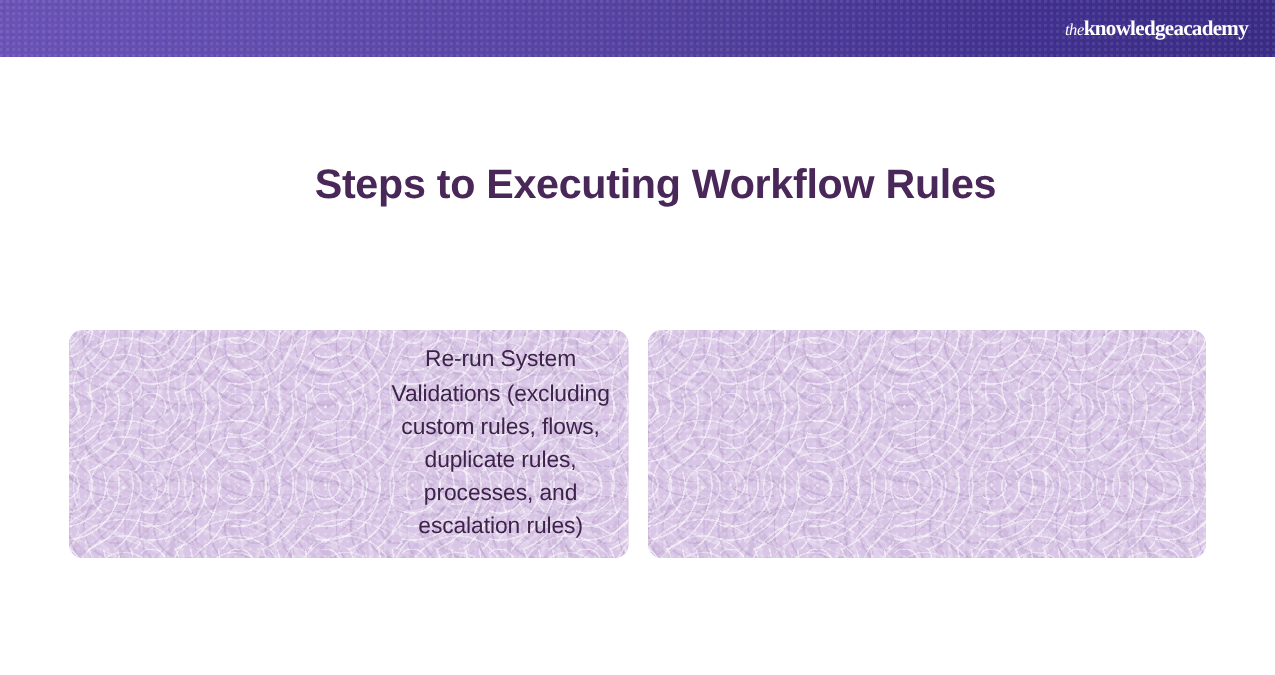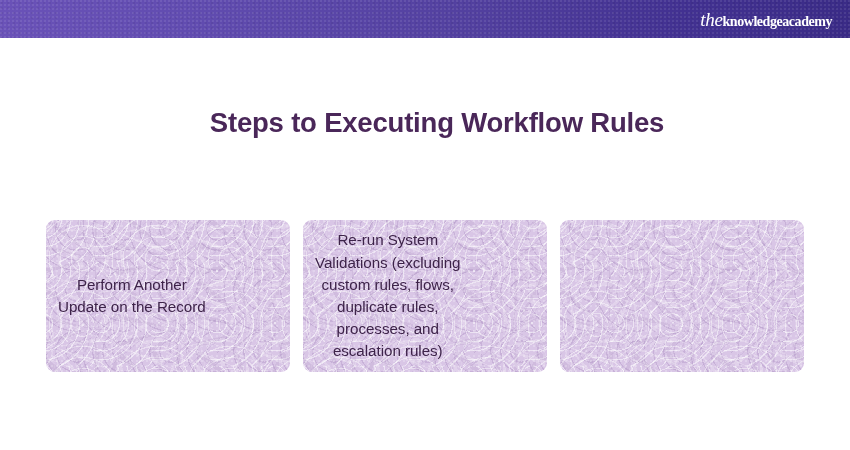--- a/index.html
+++ b/index.html
@@ -49,21 +49,21 @@
     transform: translateY(-50%);
     color: #ffffff;
     font-family: "Liberation Serif", "DejaVu Serif", serif;
     white-space: nowrap;
     line-height: 1;
     letter-spacing: -0.2px;
   }
   .brand-the {
     font-style: italic;
     font-weight: 400;
-    font-size: 19px;
+    font-size: 11px;
     letter-spacing: -0.3px;
     margin-left: 15px;
   }
   .brand-main {
     font-weight: 700;
     font-size: 14px;
     letter-spacing: -0.45px;
   }
 
   
@@ -93,21 +93,21 @@
   }
 
   .step-card {
     flex: 1 1 0;
     position: relative;
     border-radius: 9px;
     background-color: #d9c6e6;
     overflow: hidden;
     display: flex;
     align-items: center;
-    justify-content: flex-start;
+    justify-content: flex-end;
     box-sizing: border-box;
     padding: 6px 12px;
   }
 
   
   .card-texture {
     position: absolute;
     inset: -10px;
     pointer-events: none;
     opacity: 0.92;
@@ -160,28 +160,20 @@
   <div class="header-texture-2"></div>
   <div class="brand-logo">
     <span class="brand-the">the</span><span class="brand-main">knowledgeacademy</span>
   </div>
 </div>
 
 <div class="slide-title">Steps to Executing Workflow Rules</div>
 
 <div class="cards-row">
 
-  <div class="step-card">
-    <div class="card-texture tex-a"></div>
-    <div class="card-texture tex-b"></div>
-    <div class="card-texture tex-c"></div>
-    <div class="card-texture tex-d"></div>
-    <div class="card-text">Perform Another
-Update on the Record</div>
-  </div>
 
   <div class="step-card">
     <div class="card-texture tex-a"></div>
     <div class="card-texture tex-b"></div>
     <div class="card-texture tex-c"></div>
     <div class="card-texture tex-d"></div>
     <div class="card-text">Re-run System
 Validations (excluding
 custom rules, flows,
 duplicate rules,

